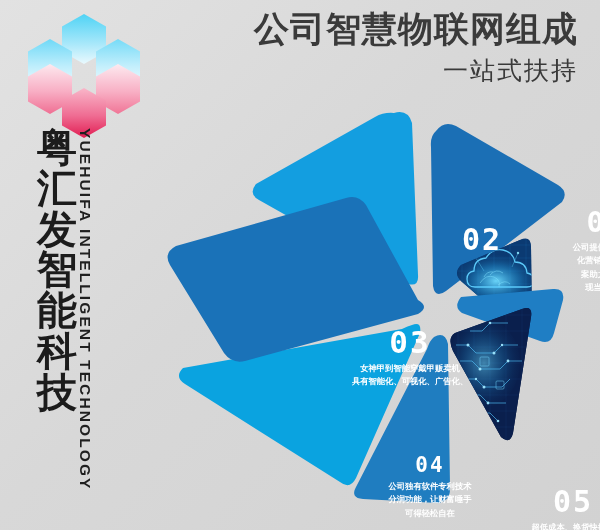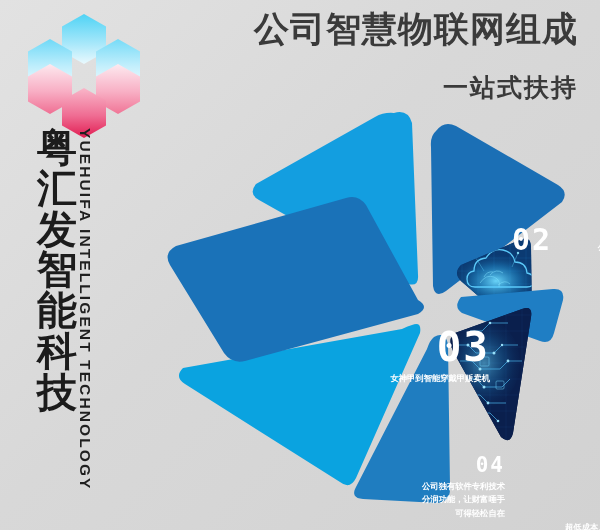--- a/index.html
+++ b/index.html
@@ -38,42 +38,42 @@
     writing-mode:vertical-rl;
     font-size:15.5px;font-weight:700;color:#1f1f1f;
     letter-spacing:2.1px;
     white-space:nowrap;
     font-family:"Liberation Sans","DejaVu Sans",sans-serif;}
 
   
   .header{position:absolute;right:22px;top:14px;text-align:right;}
   .h-title{font-size:35px;font-weight:700;color:#3a3a3a;letter-spacing:1px;
     line-height:1.06;white-space:nowrap;font-family:Liberation Mono, monospace;}
-  .h-sub{font-size:25px;font-weight:700;color:#3a3a3a;letter-spacing:2px;
-    margin-top:20px;white-space:nowrap;}
+  .h-sub{font-size:25px;font-weight:400;color:#3a3a3a;letter-spacing:2px;
+    margin-top:3px;white-space:nowrap;}
 
   
   .flower{position:absolute;left:150px;top:95px;width:450px;height:435px;}
   .flower svg{position:absolute;left:0;top:0;}
 
-  .petal-txt{position:absolute;color:#ffffff;text-align:right;
+  .petal-txt{position:absolute;color:#ffffff;text-align:center;
     pointer-events:none;}
   .pnum{font-size:30px;font-weight:700;letter-spacing:2px;line-height:1;
     font-family:"DejaVu Sans Mono","Liberation Mono",monospace;}
   .pdesc{font-size:8.3px;line-height:1.62;font-weight:700;margin-top:4px;
     font-family:"Liberation Sans","DejaVu Sans",sans-serif;}
   .pdesc div{white-space:nowrap;}
 
   
   .t01{left:398px;top:113px;width:116px;}
   .t01 .pnum{font-size:29px;}
   .t02{left:262px;top:130px;width:140px;}
   .t02 .pnum{font-size:30px;}
   .t03{left:180px;top:232px;width:160px;}
-  .t03 .pnum{font-size:41px;}
+  .t03 .pnum{font-size:31px;}
   .t04{left:205px;top:360px;width:150px;}
   .t04 .pnum{font-size:21px;}
   .t05{left:348px;top:392px;width:150px;}
   .t05 .pnum{font-size:30px;}
 </style>
 </head>
 <body>
 
 <div id="root">
 
@@ -269,20 +269,21 @@
     </div>
 
     <div class="petal-txt t02">
       <div class="pnum">02</div>
     </div>
 
     <div class="petal-txt t03">
       <div class="pnum">03</div>
       <div class="pdesc">
         <div>女神甲到智能穿戴甲贩卖机</div>
+        <div>具有智能化、可视化、广告化、</div>
       </div>
     </div>
 
     <div class="petal-txt t04">
       <div class="pnum">04</div>
       <div class="pdesc">
         <div>公司独有软件专利技术</div>
         <div>分润功能，让财富唾手</div>
         <div>可得轻松自在</div>
       </div>

